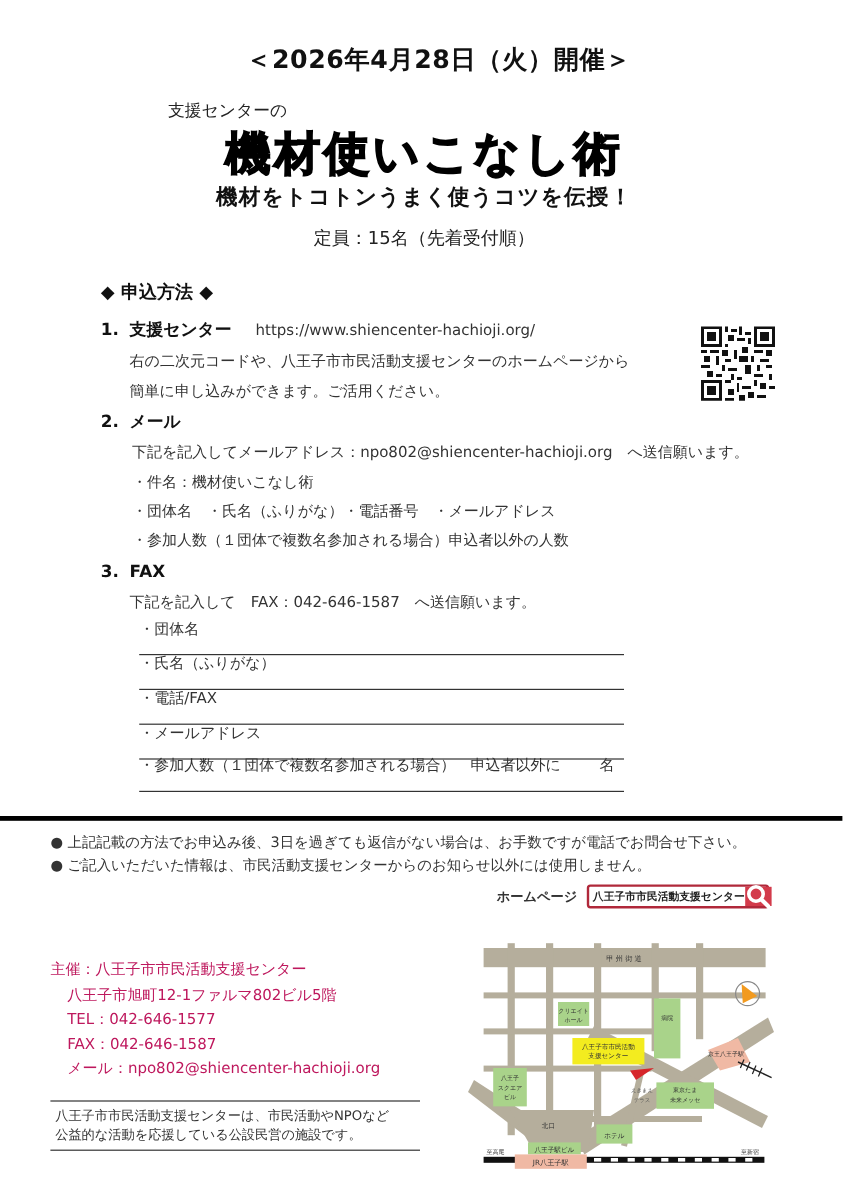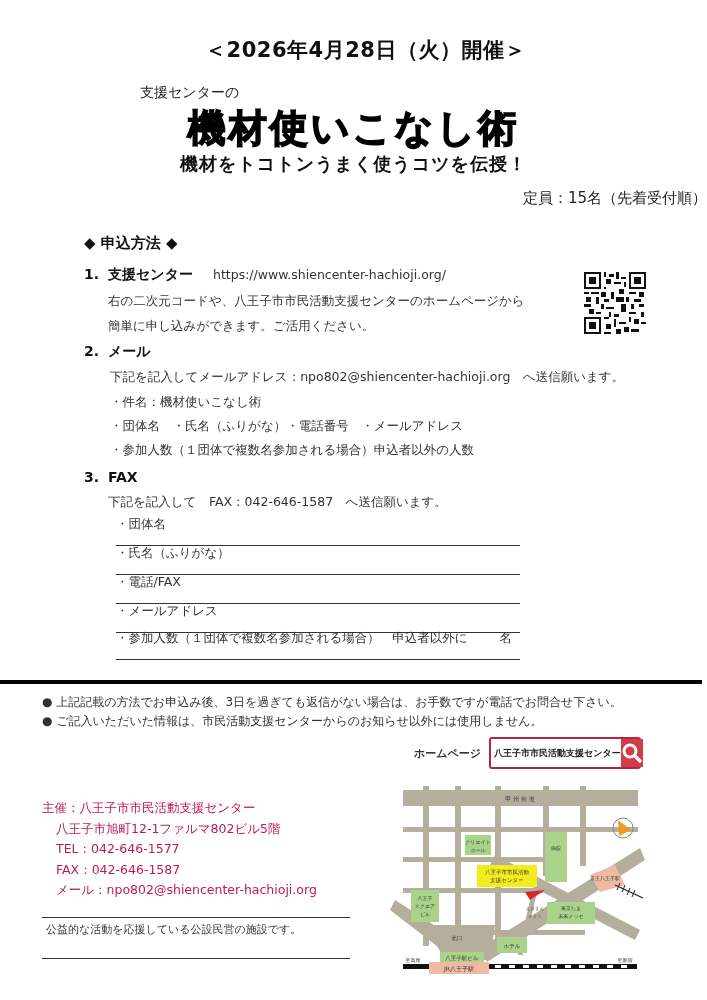--- a/index.html
+++ b/index.html
@@ -3,34 +3,34 @@
 <meta charset="utf-8">
 <style>
   html, body { margin:0; padding:0; background:#fff; }
   body { width:707px; height:1000px; position:relative; overflow:hidden;
          font-family:"DejaVu Sans", "Liberation Sans", sans-serif; color:#222; }
   .abs { position:absolute; }
   .date { left:0; width:707px; top:36px; text-align:center; font-size:21px; font-weight:bold; color:#111; letter-spacing:0.5px;margin-left:12px;}
   .pre-title { left:140px; top:84px; font-size:14px; color:#222; }
   .main-title { left:0; width:707px; top:103px; text-align:center; font-size:38px; font-weight:900; color:#000; letter-spacing:3px; -webkit-text-stroke:1.5px #000; }
   .subtitle { left:0; width:707px; top:152px; text-align:center; font-size:18px; font-weight:bold; color:#111; letter-spacing:1px;}
-  .capacity { left:0; width:707px; top:189px; text-align:right; font-size:15px; color:#222; }
+  .capacity { left:0; width:707px; top:189px; text-align:center; font-size:15px; color:#222; }
   .section-head { left:84px; top:234px; font-size:15px; font-weight:bold; color:#111; }
   .item-head { font-size:14px; font-weight:bold; color:#111; }
   .num { display:inline-block; width:24px; }
   .body-text { font-size:12.5px; color:#333; }
   .url { font-size:12.5px; color:#333; font-weight:normal; margin-left:20px; }
   .qr { left:584px; top:272px; width:62px; height:62px; }
   .form-line { position:absolute; left:116px; width:404px; border-bottom:1.3px solid #333; font-size:12.5px; color:#333; padding-bottom:12px; }
   .form-line .suffix { position:absolute; right:8px; }
   .divider { left:0; top:680px; width:702px; height:4px; background:#000; }
   .note { left:42px; font-size:12px; color:#333; }
   .search-wrap { left:414px; top:737px; display:flex; align-items:center; }
   .search-label { font-size:11px; font-weight:bold; color:#333; margin-right:8px; }
-  .search-box { width:152px; height:32px; border:2px solid #b0283a; border-radius:3px; display:flex; align-items:stretch; box-sizing:border-box; }
+  .search-box { width:152px; height:20px; border:2px solid #b0283a; border-radius:3px; display:flex; align-items:stretch; box-sizing:border-box; }
   .search-text { flex:1; font-size:9px; font-weight:bold; color:#222; display:flex; align-items:center; padding-left:3px; white-space:nowrap; }
   .search-btn { width:34px; background:#d33b4b; display:flex; align-items:center; justify-content:center; }
   .org { left:42px; top:798px; font-size:12.5px; color:#be185d; line-height:20.5px; }
   .org .indent { padding-left:14px; }
   .hr1 { left:42px; top:917px; width:308px; border-top:1px solid #333; }
   .hr2 { left:42px; top:958px; width:308px; border-top:1px solid #333; }
   .desc { left:46px; top:922px; font-size:11px; color:#333; line-height:16px; }
   .map { left:385px; top:780px; width:270px; height:200px; }
 </style>
 </head>
@@ -161,20 +161,21 @@
 
 <div class="abs org">
   <div>主催：八王子市市民活動支援センター</div>
   <div class="indent">八王子市旭町12-1ファルマ802ビル5階</div>
   <div class="indent">TEL：042-646-1577</div>
   <div class="indent">FAX：042-646-1587</div>
   <div class="indent">メール：npo802@shiencenter-hachioji.org</div>
 </div>
 <div class="abs hr1"></div>
 <div class="abs desc">
+  <div>八王子市市民活動支援センターは、市民活動やNPOなど</div>
   <div>公益的な活動を応援している公設民営の施設です。</div>
 </div>
 <div class="abs hr2"></div>
 
 <div class="abs map">
   <svg width="270" height="200" viewBox="0 0 270 200" font-family="DejaVu Sans, sans-serif">
     <rect width="270" height="200" fill="#fff"></rect>
     <g fill="#b5ae9c">
 
       <rect x="18" y="10" width="235" height="16"></rect>

